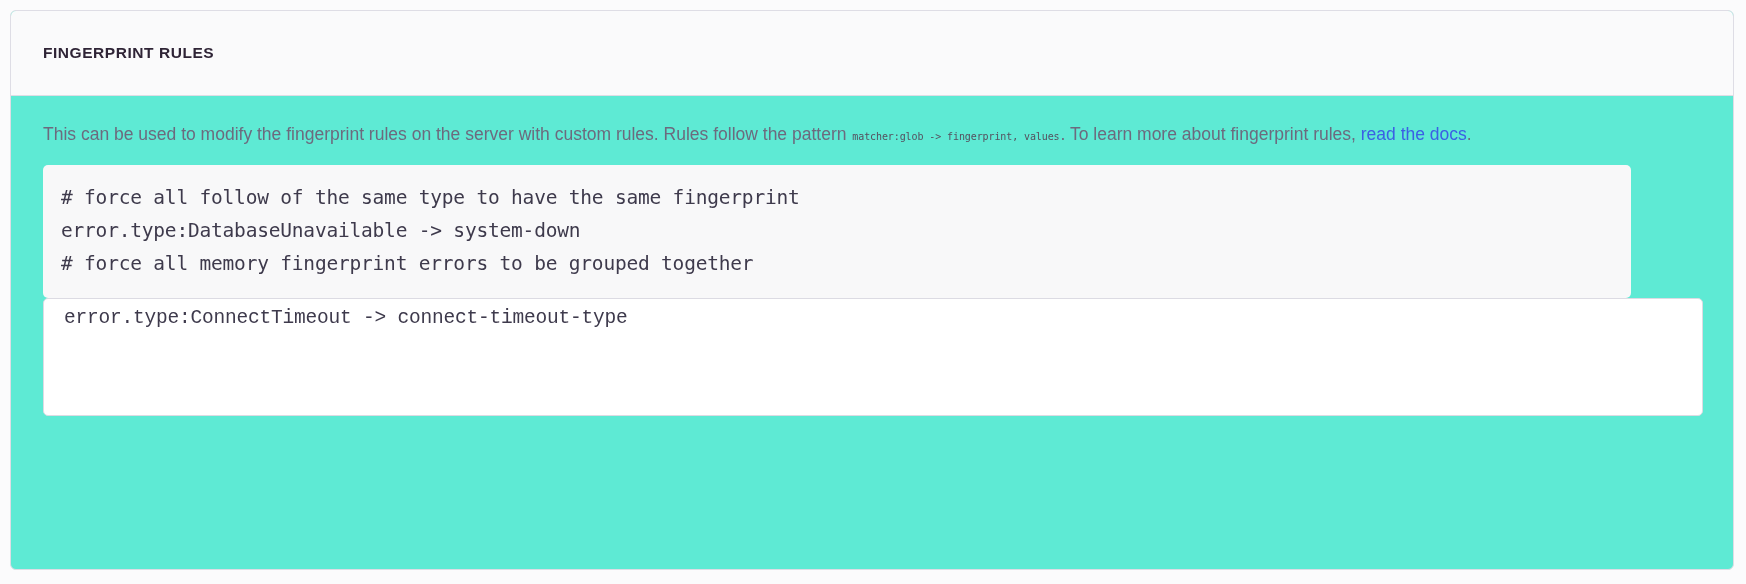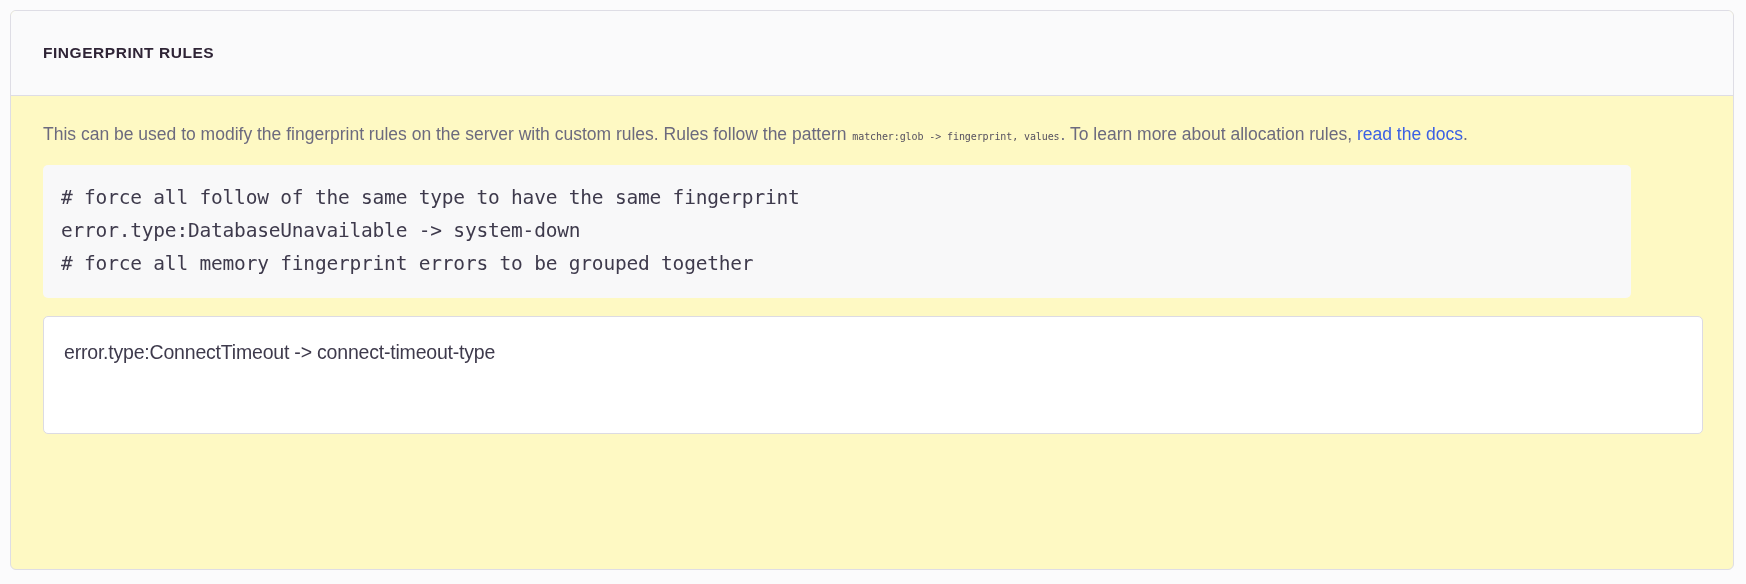--- a/index.html
+++ b/index.html
@@ -14,21 +14,21 @@
     -webkit-font-smoothing: antialiased;
   }
 
   .panel {
     position: absolute;
     left: 10px;
     top: 10px;
     width: 1724px;
     height: 560px;
     box-sizing: border-box;
-    background: #fef9c3;
+    background: #5eead4;
     border: 1px solid #DEDDE5;
     border-radius: 6px;
     overflow: hidden;
   }
 
   .panel-header {
     height: 85px;
     box-sizing: border-box;
     background: #FAFAFB;
     border-bottom: 1px solid #DEDDE5;
@@ -85,50 +85,49 @@
     font-family: "DejaVu Sans Mono", "Liberation Mono", monospace;
     font-size: 19.5px;
     line-height: 33px;
     color: #3E3A4C;
     white-space: pre;
     letter-spacing: -0.2px;
   }
 
   .rules-input {
     display: block;
-    margin-top: 18px;
     width: 1660px;
     height: 118px;
     box-sizing: border-box;
     background: #ffffff;
     border: 1px solid #DCDBE3;
     border-radius: 5px;
-    padding: 20px 20px;
+    padding: 4px 20px;
     resize: none;
     outline: none;
     overflow: hidden;
-    font-family: Liberation Sans, sans-serif;
+    font-family: Liberation Mono, monospace;
     font-size: 19.5px;
     line-height: 30px;
     color: #3E3A4C;
     letter-spacing: -0.2px;
   }
 </style>
 </head>
 <body>
 
 <div class="panel">
 
   <div class="panel-header">
     <div class="panel-title">FINGERPRINT RULES</div>
   </div>
 
   <div class="panel-body">
 
-    <p class="description"><span>This can be used to modify the fingerprint rules on the server with custom rules. Rules follow the pattern </span><code>matcher:glob -&gt; fingerprint, values</code><span>. To learn more about allocation rules, </span><a href="#">read the docs</a><span>.</span></p>
+    <p class="description"><span>This can be used to modify the fingerprint rules on the server with custom rules. Rules follow the pattern </span><code>matcher:glob -&gt; fingerprint, values</code><span>. To learn more about fingerprint rules, </span><a href="#">read the docs</a><span>.</span></p>
 
     <div class="code-block">
       <div class="code-line"># force all follow of the same type to have the same fingerprint</div>
       <div class="code-line">error.type:DatabaseUnavailable -&gt; system-down</div>
       <div class="code-line"># force all memory fingerprint errors to be grouped together</div>
     </div>
 
     <textarea class="rules-input" spellcheck="false" placeholder="" style="">error.type:ConnectTimeout -&gt; connect-timeout-type</textarea>
 
   </div>

